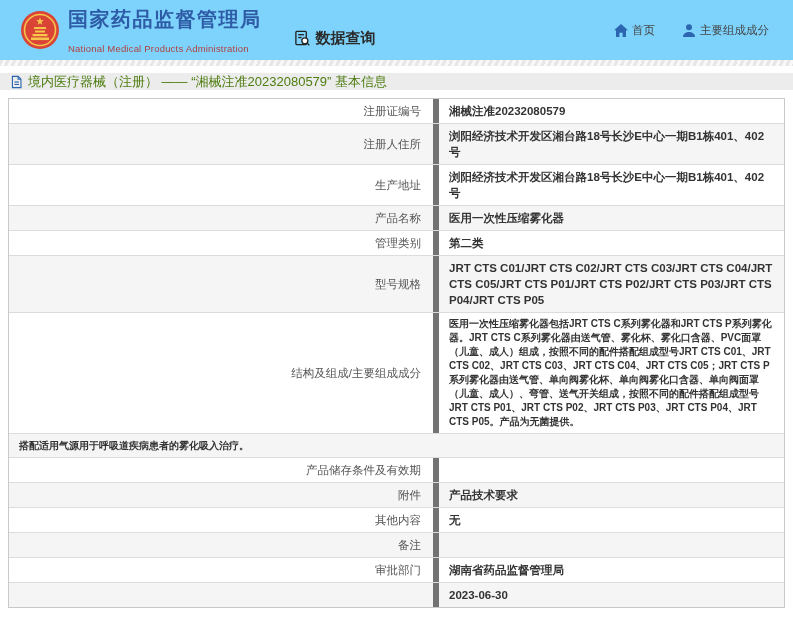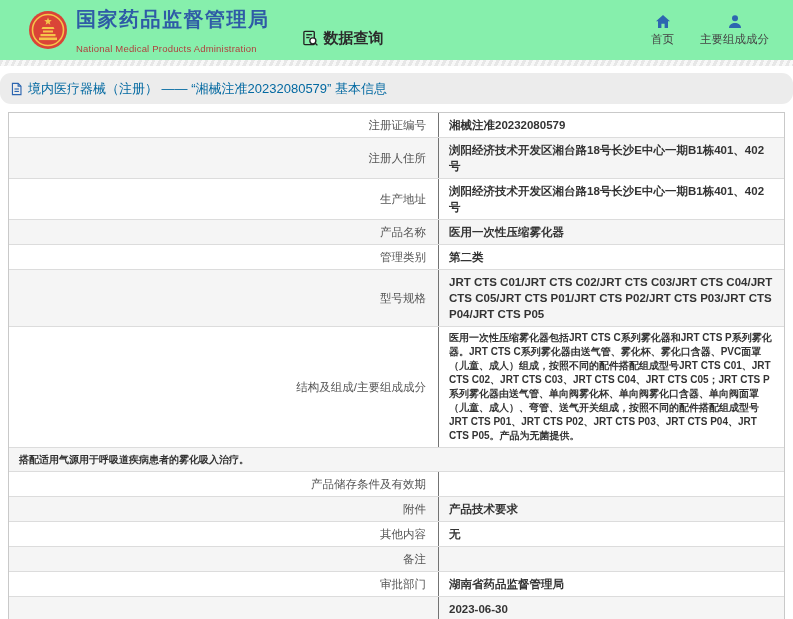--- a/index.html
+++ b/index.html
@@ -1,41 +1,41 @@
 <!DOCTYPE html>
 <html><head>
 <meta charset="utf-8">
 <style>
   * { margin:0; padding:0; box-sizing:border-box; }
   body { background:#fff; font-family:"Liberation Sans", sans-serif; }
   .page { width:793px; min-height:619px; background:#fff; }
 
   
-  .topbar { display:flex; align-items:center; height:60px; padding:0 14px 0 28px; background:#86efac; }
+  .topbar { display:flex; align-items:center; height:60px; padding:0 14px 0 20px; background:#7dd3fc; }
   .brand { display:flex; align-items:center; gap:8px; cursor:pointer; }
   .brand-text { display:flex; flex-direction:column; }
   .brand-cn { font-size:20px; font-weight:bold; color:#2e5ba6; letter-spacing:1.5px; line-height:24px; }
   .brand-en { font-size:9.5px; color:#b0413e; margin-top:12px; letter-spacing:0.2px; }
   .datasearch { margin-left:32px; display:flex; align-items:center; gap:5px; font-size:15px; font-weight:bold; color:#2b2b2b; cursor:pointer;margin-top:16px; }
   .topnav { margin-left:auto; display:flex; gap:26px; padding-right:10px; }
-  .nav-item { display:flex; flex-direction:column; align-items:center; gap:3px; font-size:11.5px; color:#444; cursor:pointer; white-space:nowrap; }
+  .nav-item { display:flex; flex-direction:row; align-items:center; gap:3px; font-size:11.5px; color:#444; cursor:pointer; white-space:nowrap; }
 
   
   .hatch { height:6px; background:repeating-linear-gradient(115deg,#e7e7e7 0 3px,#f8f8f8 3px 6px); }
 
   
-  .breadcrumb { margin-top:7px; background:#ececec; height:31px; display:flex; align-items:center; padding:0 10px; color:#0369a1; font-size:13px; gap:5px;border-radius:11px; }
+  .breadcrumb { margin-top:7px; background:#ececec; height:17px; display:flex; align-items:center; padding:0 10px; color:#4d7c0f; font-size:13px; gap:5px; }
 
   
   .info-table { margin:8px 8px 12px; border:1px solid #c9c9c9; }
   .row { display:flex; border-bottom:1px solid #dcdcdc; min-height:24px; background:#fff; }
   .row:last-child { border-bottom:none; }
   .row:nth-child(even) { background:#f5f5f5; }
   .cell { font-size:11.5px; line-height:16px; }
-  .cell.label { width:430px; flex:0 0 430px; color:#555; border-right:1px solid #737373;
+  .cell.label { width:430px; flex:0 0 430px; color:#555; border-right:6px solid #737373;
                 display:flex; justify-content:flex-end; align-items:center; gap:3px;
                 text-align:left; padding:4px 12px 4px 6px; }
   .cell.value { flex:1; color:#333; padding:4px 10px; display:flex; align-items:center;
                 word-break:break-word; overflow-wrap:anywhere;font-weight:bold; }
   
   .row:nth-child(7) .cell.value, .row:nth-child(8) .cell.value { font-size:10px; line-height:14px; }
 </style>
 </head>
 <body>
 

